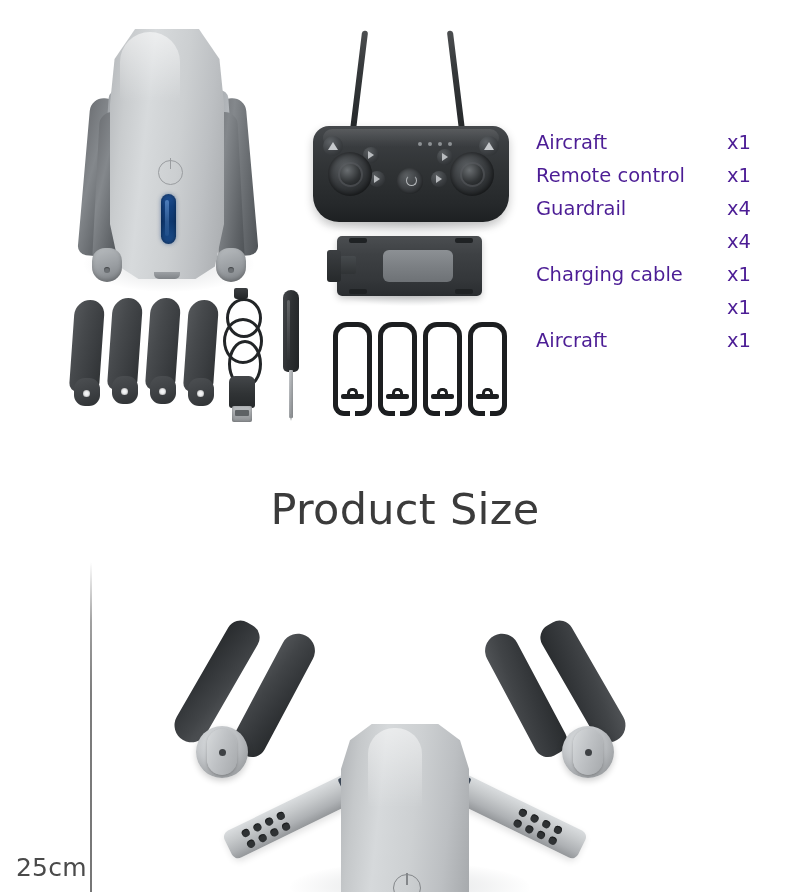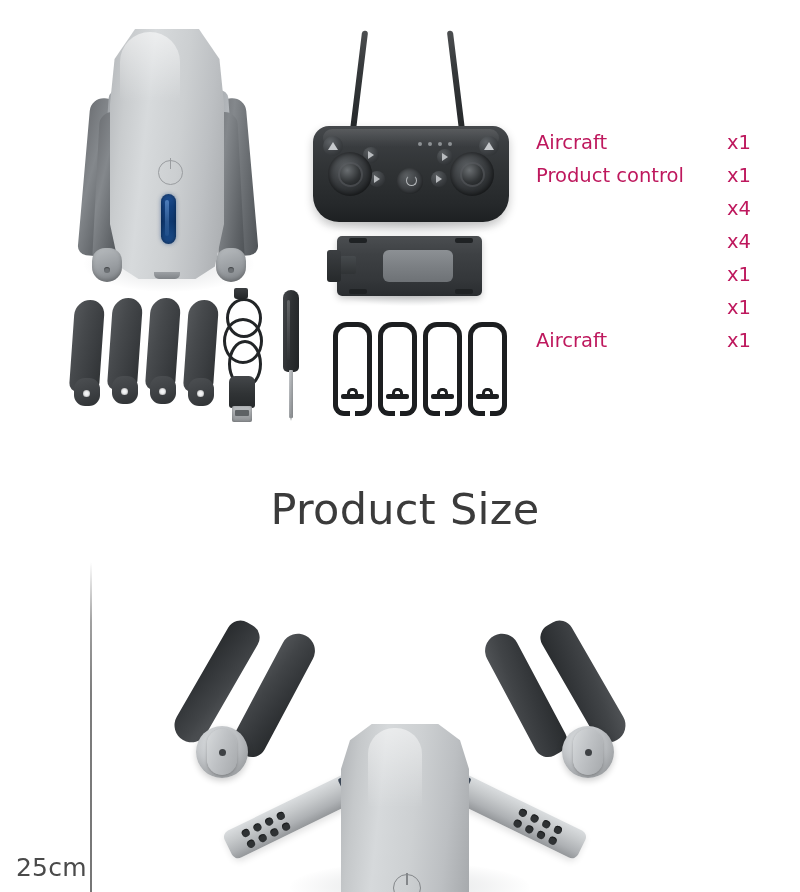--- a/index.html
+++ b/index.html
@@ -30,21 +30,21 @@
     position: absolute;
     left: 536px;
     top: 126px;
     width: 250px;
   }
   .pack-row {
     position: relative;
     height: 33px;
     line-height: 33px;
     font-size: 19.5px;
-    color: #be185d;
+    color: #4c1d95;
     white-space: nowrap;
   }
   .pack-name { position: absolute; left: 0; top: 0; }
   .pack-qty  { position: absolute; left: 191px; top: 0; }
 
   
   #section-title {
     position: absolute;
     left: 0;
     top: 484px;
@@ -659,30 +659,32 @@
     <span class="g-clawL"></span>
     <span class="g-clawR"></span>
   </div>
 
   <div id="pack-list">
     <div class="pack-row">
       <span class="pack-name">Aircraft</span>
       <span class="pack-qty">x1</span>
     </div>
     <div class="pack-row">
-      <span class="pack-name">Product control</span>
+      <span class="pack-name">Remote control</span>
       <span class="pack-qty">x1</span>
+    </div>
+    <div class="pack-row">
+      <span class="pack-name">Guardrail</span>
+      <span class="pack-qty">x4</span>
     </div>
     <div class="pack-row">
       <span class="pack-qty">x4</span>
     </div>
     <div class="pack-row">
-      <span class="pack-qty">x4</span>
-    </div>
-    <div class="pack-row">
+      <span class="pack-name">Charging cable</span>
       <span class="pack-qty">x1</span>
     </div>
     <div class="pack-row">
       <span class="pack-qty">x1</span>
     </div>
     <div class="pack-row">
       <span class="pack-name">Aircraft</span>
       <span class="pack-qty">x1</span>
     </div>
   </div>

